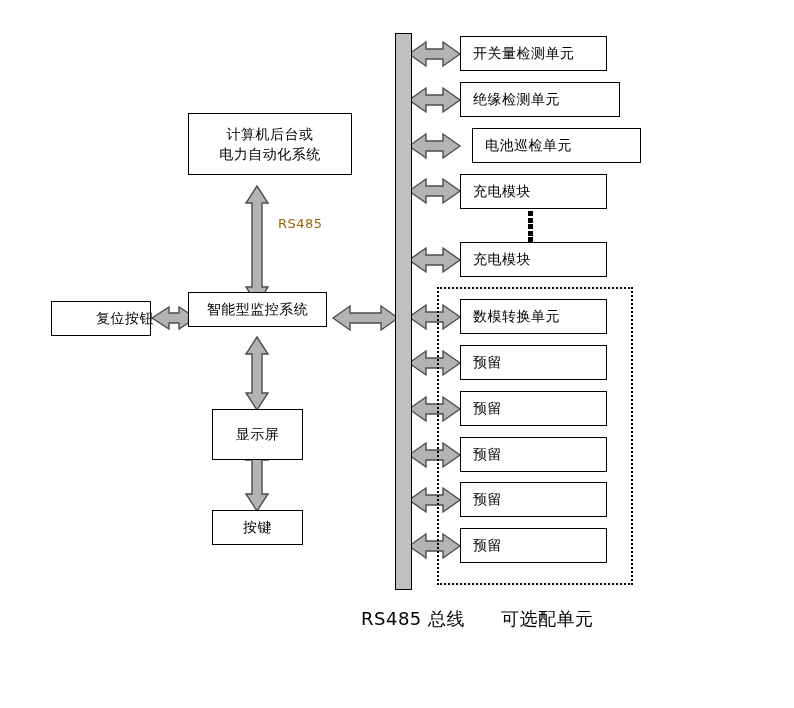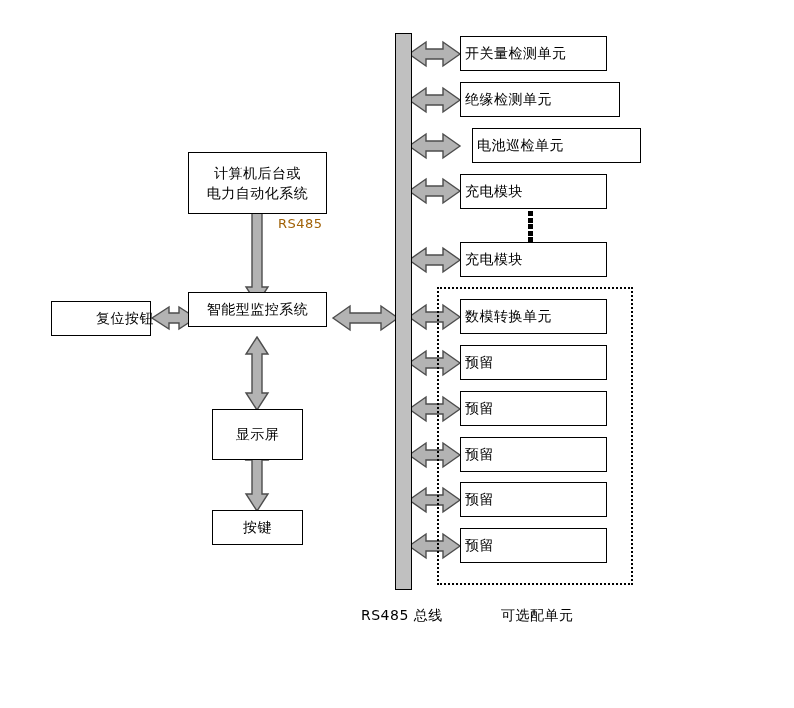--- a/index.html
+++ b/index.html
@@ -31,37 +31,37 @@
     line-height: 1.45;
     text-align: center;
     letter-spacing: 0.5px;
   }
   .node .line {
     display: block;
     white-space: nowrap;
   }
   .node.left-text {
     align-items: flex-start;
-    padding-left: 4px;
+    padding-left: 12px;
   }
   .busbar {
     position: absolute;
     box-sizing: border-box;
     background: #c0c0c0;
     border: 1px solid #000000;
   }
   .optional-region {
     position: absolute;
     box-sizing: border-box;
     border: 2px dotted #000000;
     background: transparent;
   }
   .caption {
     position: absolute;
-    font-size: 14px;
+    font-size: 18px;
     color: #000000;
     white-space: nowrap;
     letter-spacing: 0.5px;
   }
   .arrow-label {
     position: absolute;
     font-size: 13px;
     color: #a16207;
     white-space: nowrap;
     letter-spacing: 0.5px;
@@ -119,21 +119,21 @@
     <polygon points="409,409 426,397 426,404 443,404 443,397 460,409 443,421 443,414 426,414 426,421" fill="#b3b3b3" stroke="#4d4d4d" stroke-width="1.4" stroke-linejoin="miter"></polygon>
     <polygon points="409,455 426,443 426,450 443,450 443,443 460,455 443,467 443,460 426,460 426,467" fill="#b3b3b3" stroke="#4d4d4d" stroke-width="1.4" stroke-linejoin="miter"></polygon>
     <polygon points="409,500 426,488 426,495 443,495 443,488 460,500 443,512 443,505 426,505 426,512" fill="#b3b3b3" stroke="#4d4d4d" stroke-width="1.4" stroke-linejoin="miter"></polygon>
     <polygon points="409,546 426,534 426,541 443,541 443,534 460,546 443,558 443,551 426,551 426,558" fill="#b3b3b3" stroke="#4d4d4d" stroke-width="1.4" stroke-linejoin="miter"></polygon>
   </svg>
 
   <div class="optional-region" style="left:437px; top:287px; width:196px; height:298px;"></div>
 
   <div class="busbar" style="left:395px; top:33px; width:17px; height:557px;"></div>
 
-  <div class="node" style="left:188px; top:113px; width:139px; height:62px;margin-top:39px;">
+  <div class="node" style="left:188px; top:113px; width:164px; height:62px;">
     <span class="line">计算机后台或</span>
     <span class="line">电力自动化系统</span>
   </div>
 
   <div class="arrow-label" style="left:278px; top:216px;">RS485</div>
 
   <div class="node" style="left:51px; top:301px; width:100px; height:35px;padding-left:48px;">
     <span class="line">复位按钮</span>
   </div>
 

